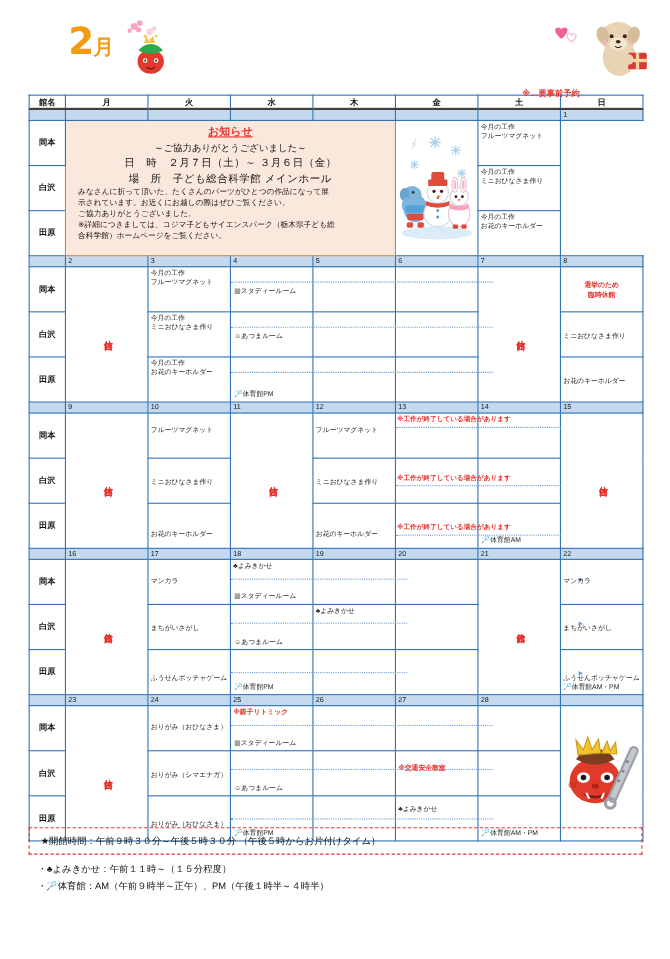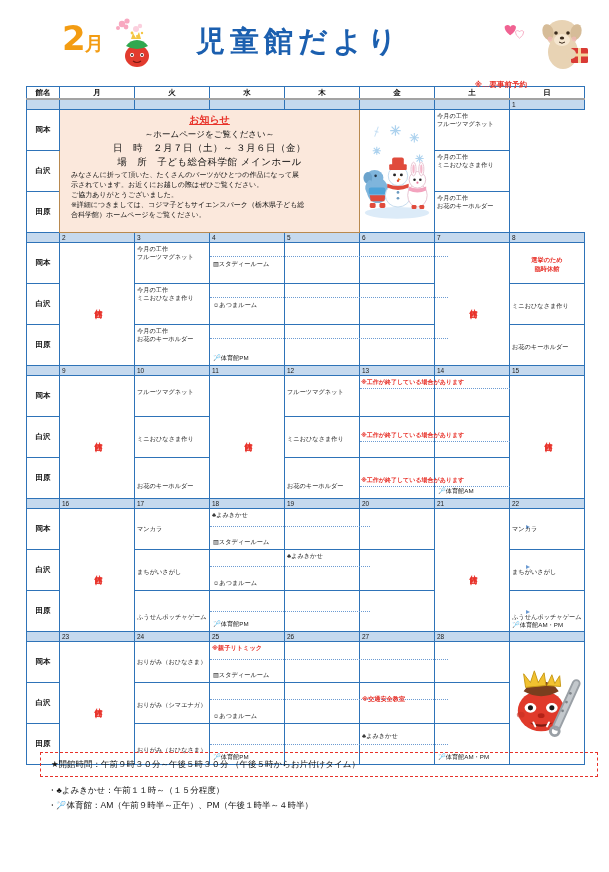--- a/index.html
+++ b/index.html
@@ -54,21 +54,21 @@
   }
   
   .dow th {
     background: #ffffff;
     text-align: center;
     font-size: 7.5px;
     font-weight: bold;
     height: 11px;
     line-height: 11px;
     color: #111;
-    border-bottom: 2px solid #a3a3a3;
+    border-bottom: 2px solid #404040;
   }
   
   .dates td {
     background: #C5D9EE;
     height: 9px;
     font-size: 6.5px;
     line-height: 9px;
     padding-left: 2px;
     color: #1a1a1a;
     border-top: 1px solid #2E73B8;
@@ -140,21 +140,21 @@
     font-size: 10px; text-decoration: underline; margin-bottom: 2px;
   }
   .ann-sub { text-align:center; font-size: 8.5px; color:#111; margin-bottom:1px; }
   .ann-line { text-align:center; font-size: 9.5px; color:#111; letter-spacing:0.5px; margin-bottom:1px;}
   .ann-body { font-size: 7px; line-height: 10px; color:#111; }
 
   
   td.illus { background:#fff; vertical-align: middle; text-align:center; }
 
   
-  .foot { position:absolute; left:40px; top:752px; width:558px; }
+  .foot { position:absolute; left:26px; top:752px; width:558px; }
   .foot-box {
     border: 1px dashed #E8322A;
     padding: 5px 8px 5px 10px;
   }
   .foot-box div { font-size: 8.5px; line-height: 13px; color:#111; }
   .foot-list { margin-top: 6px; padding-left: 8px; }
   .foot-list div { font-size: 8.5px; line-height: 14px; color:#111; }
   .u { text-decoration: underline; }
   .ic { font-size: 8px; }
 </style>
@@ -191,21 +191,20 @@
         <circle cx="22" cy="25" r="2" fill="#fff"></circle>
       <circle cx="12" cy="25" r="1" fill="#222"></circle>
         <circle cx="22" cy="25" r="1" fill="#222"></circle>
       <path d="M13 31 q4 3 8 0" stroke="#7A1810" stroke-width="1.2" fill="none"></path>
     </svg>
 
     <div class="hdr-month">
       <span class="mnum">2</span><span class="mkan">月</span>
     </div>
 
-    <div class="hdr-title">児童館だより</div>
 
     <svg class="orn-hearts" viewBox="0 0 34 22">
       <path d="M8 6 a3.4 3.4 0 0 1 6 0 a3.4 3.4 0 0 1 6 0 q0 5 -6 9 q-6 -4 -6 -9z" fill="#F06292" transform="translate(-4,-1) scale(0.95)"></path>
       <path d="M8 6 a3 3 0 0 1 5.2 0 a3 3 0 0 1 5.2 0 q0 4.5 -5.2 8 q-5.2 -3.5 -5.2 -8z" fill="none" stroke="#F7AFC6" stroke-width="1.2" transform="translate(8,5) scale(0.8)"></path>
     </svg>
 
     <svg class="orn-dog" viewBox="0 0 64 64">
       <ellipse cx="30" cy="42" rx="15" ry="17" fill="#E8D3B4"></ellipse>
       <ellipse cx="29" cy="24" rx="16" ry="14" fill="#E8D3B4"></ellipse>
       <ellipse cx="15" cy="22" rx="5.5" ry="8" fill="#D6BC98" transform="rotate(-15 15 22)"></ellipse>
@@ -256,21 +255,21 @@
       <td></td>
       <td></td>
       <td></td>
       <td>1</td>
     </tr>
 
     <tr class="r-ok">
       <td class="name">岡本</td>
       <td class="ann" colspan="4" rowspan="3">
         <div class="ann-title">お知らせ</div>
-        <div class="ann-sub">～ホームページをご覧ください～</div>
+        <div class="ann-sub">～ご協力ありがとうございました～</div>
         <div class="ann-line">日　時　２月７日（土）～ ３月６日（金）</div>
         <div class="ann-line">場　所　子ども総合科学館 メインホール</div>
         <div class="ann-body">みなさんに折って頂いた、たくさんのパーツがひとつの作品になって展</div>
         <div class="ann-body">示されています。お近くにお越しの際はぜひご覧ください。</div>
         <div class="ann-body">ご協力ありがとうございました。</div>
         <div class="ann-body">※詳細につきましては、コジマ子どもサイエンスパーク（栃木県子ども総</div>
         <div class="ann-body">合科学館）ホームページをご覧ください。</div>
       </td>
       <td class="illus" rowspan="3">
         <svg viewBox="0 0 74 110" width="72" height="108">

